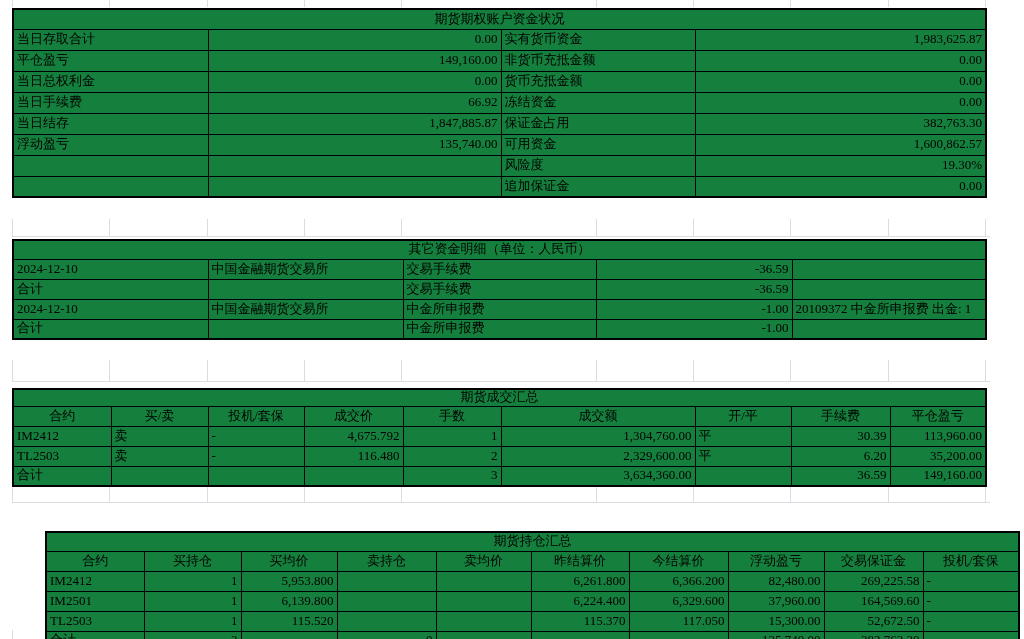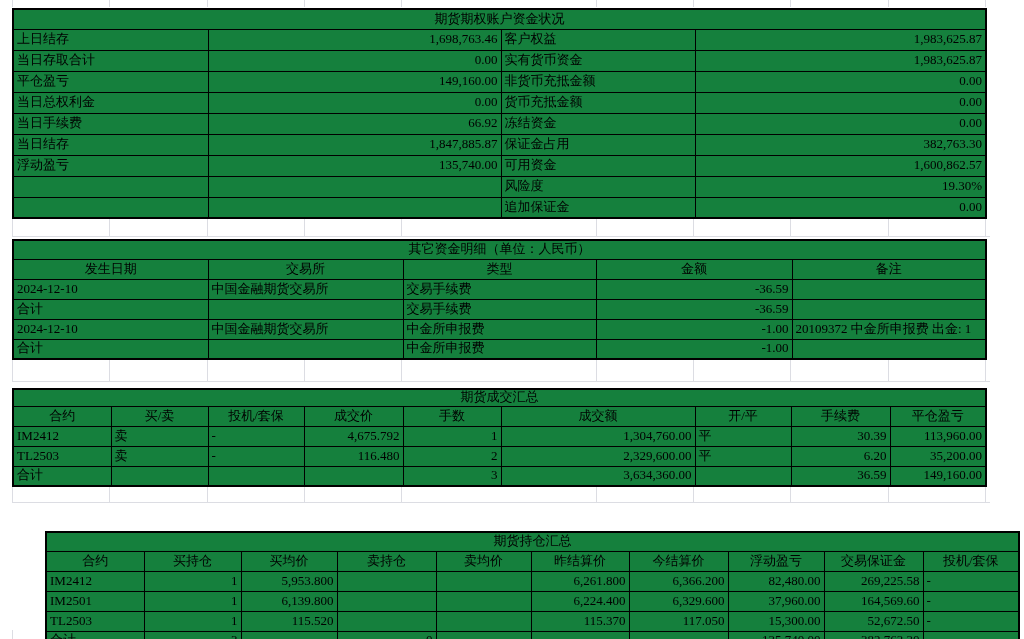--- a/index.html
+++ b/index.html
@@ -54,26 +54,20 @@
         <col style="width: 195px;">
         <col style="width: 293px;">
         <col style="width: 194px;">
         <col style="width: 291px;">
       </colgroup>
       <tbody>
         <tr style="height: 20px;">
           <td colspan="4" class="title">期货期权账户资金状况</td>
         </tr>
         <tr style="height: 21px;">
-          <td class="al">上日结存</td>
-          <td class="ar">1,698,763.46</td>
-          <td class="al">客户权益</td>
-          <td class="ar">1,983,625.87</td>
-        </tr>
-        <tr style="height: 21px;">
           <td class="al">当日存取合计</td>
           <td class="ar">0.00</td>
           <td class="al">实有货币资金</td>
           <td class="ar">1,983,625.87</td>
         </tr>
         <tr style="height: 21px;">
           <td class="al">平仓盈亏</td>
           <td class="ar">149,160.00</td>
           <td class="al">非货币充抵金额</td>
           <td class="ar">0.00</td>
@@ -120,27 +114,20 @@
       <colgroup>
         <col style="width: 195px;">
         <col style="width: 195px;">
         <col style="width: 193px;">
         <col style="width: 196px;">
         <col style="width: 194px;">
       </colgroup>
       <tbody>
         <tr style="height: 19px;">
           <td colspan="5" class="title">其它资金明细（单位：人民币）</td>
-        </tr>
-        <tr style="height: 20px;">
-          <td class="head">发生日期</td>
-          <td class="head">交易所</td>
-          <td class="head">类型</td>
-          <td class="head">金额</td>
-          <td class="head">备注</td>
         </tr>
         <tr style="height: 20px;">
           <td class="al">2024-12-10</td>
           <td class="al">中国金融期货交易所</td>
           <td class="al">交易手续费</td>
           <td class="ar">-36.59</td>
           <td class="al"></td>
         </tr>
         <tr style="height: 20px;">
           <td class="al">合计</td>

